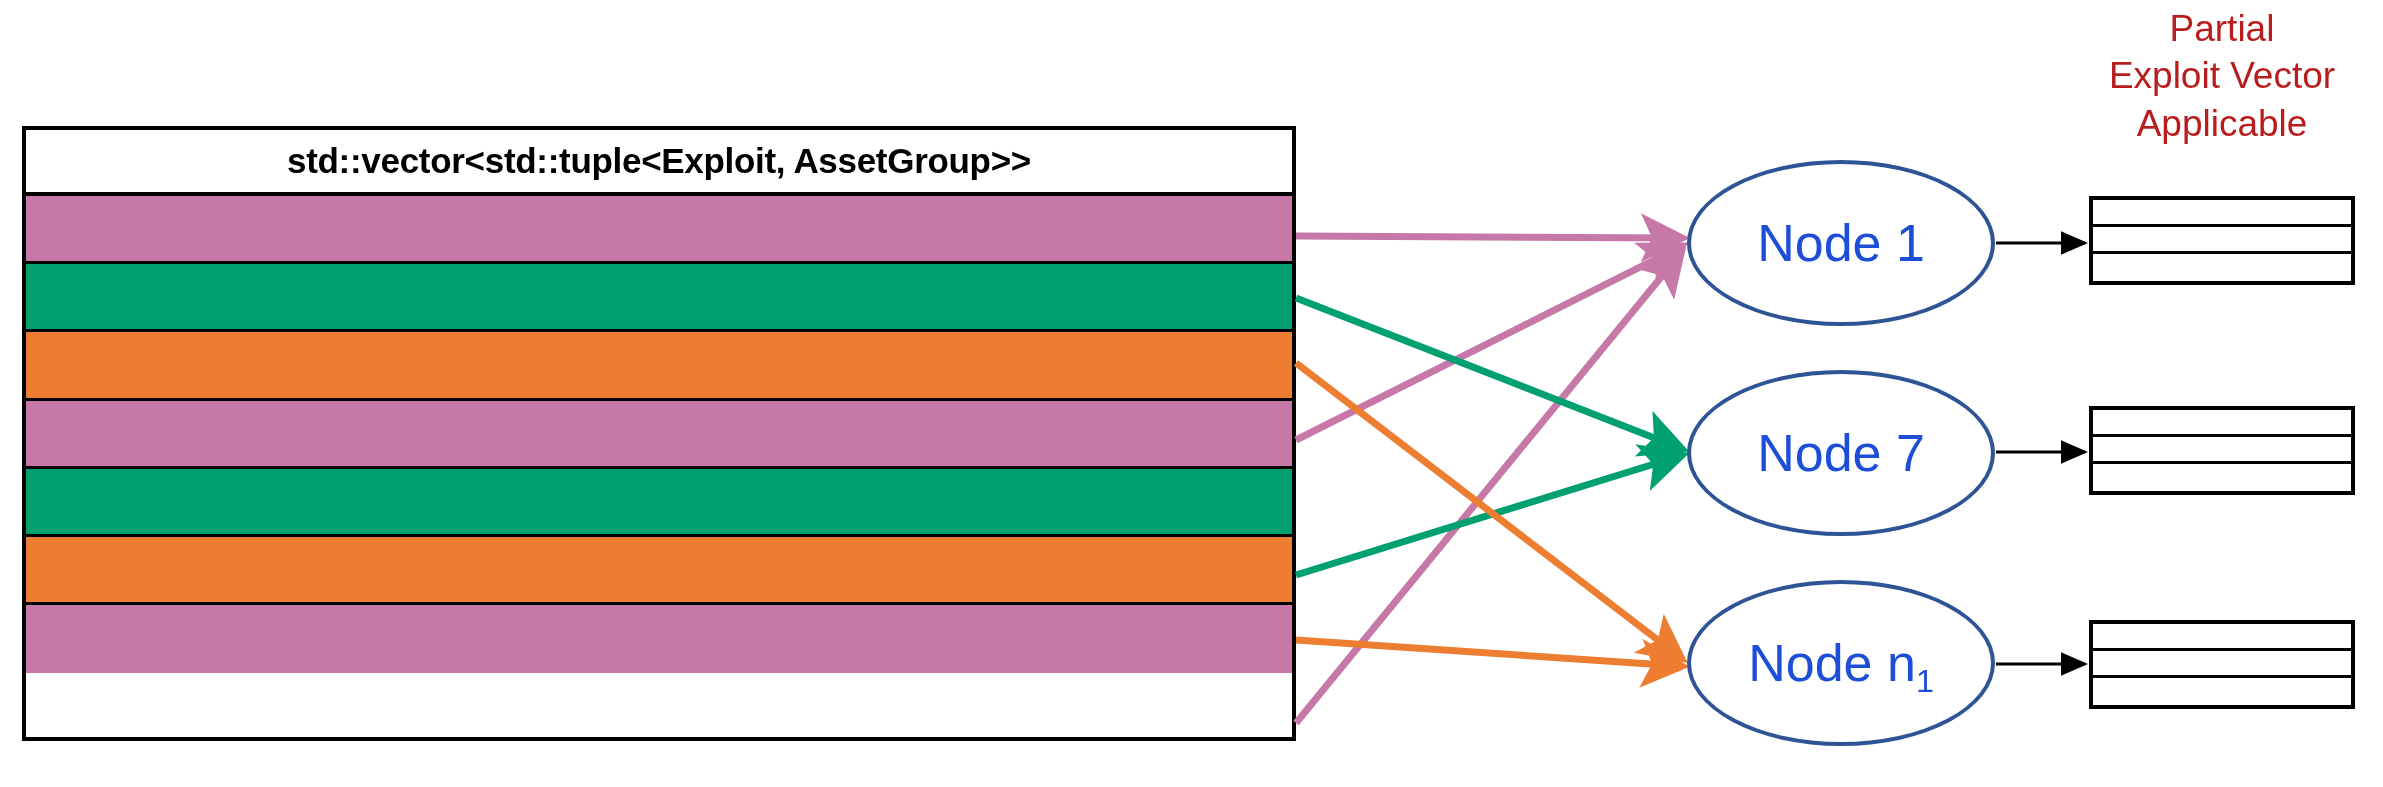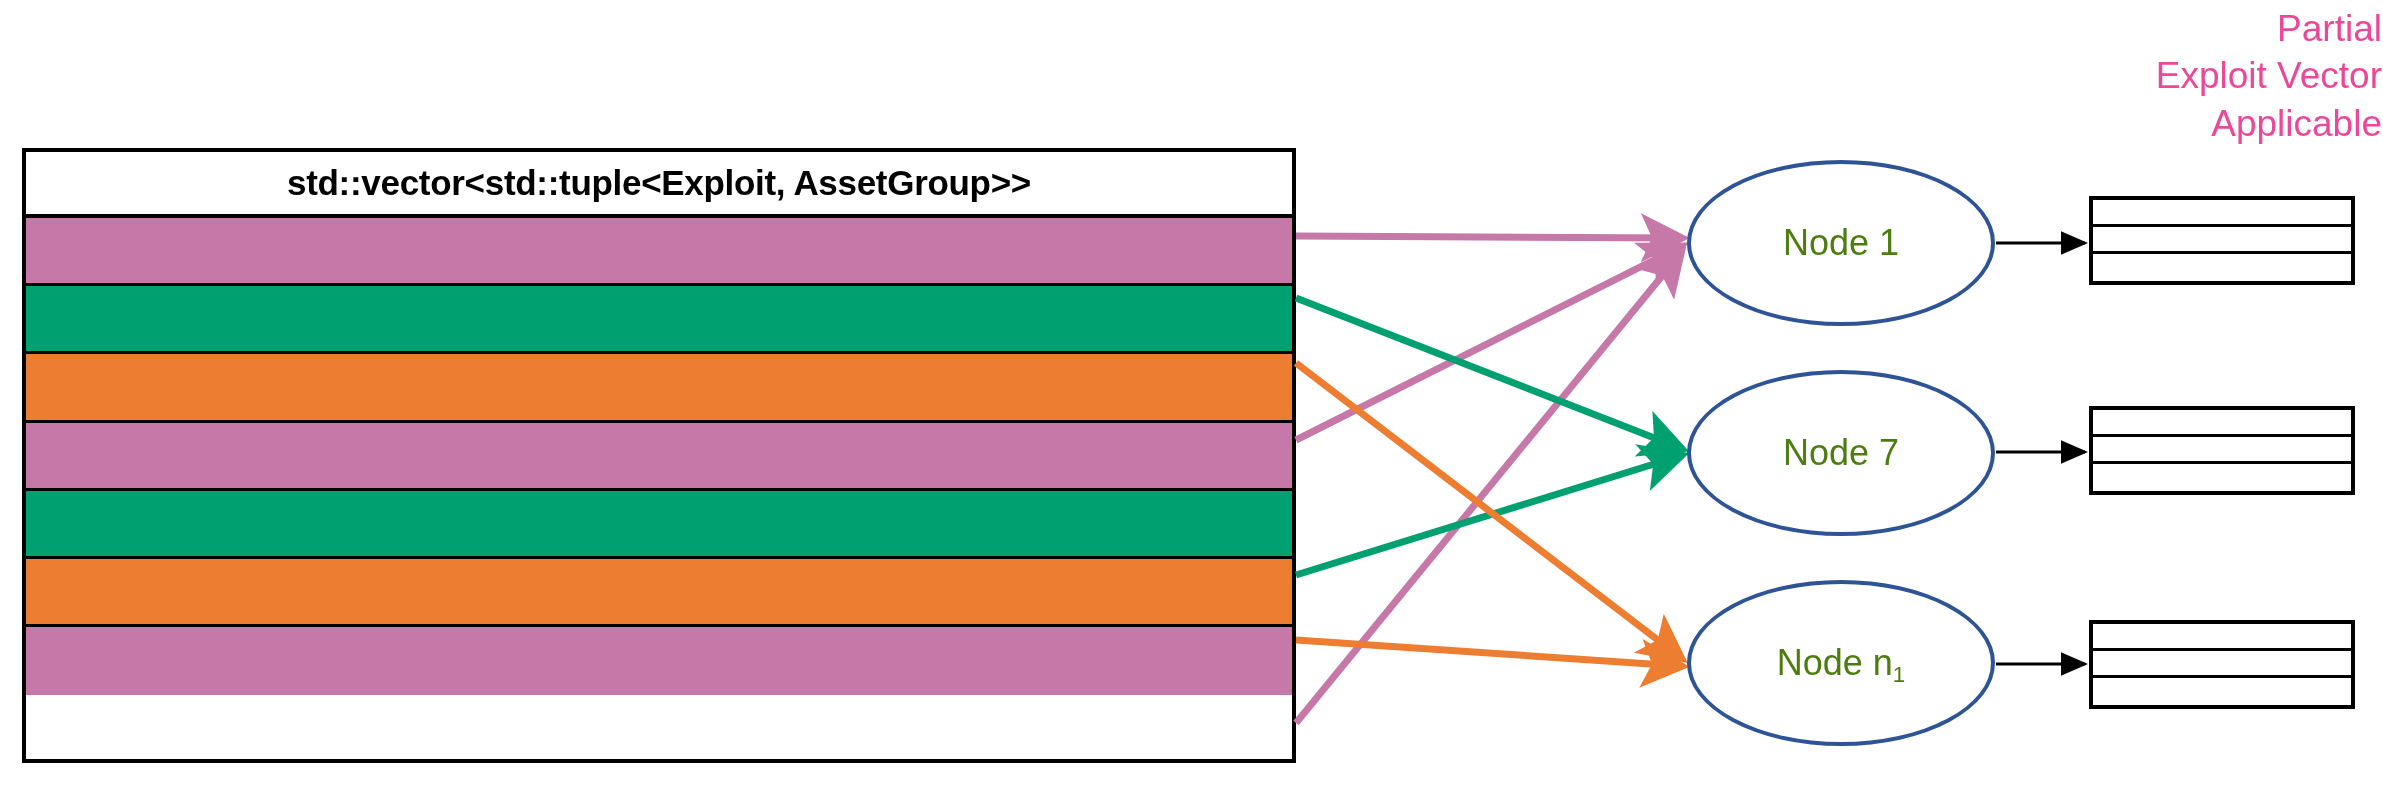--- a/index.html
+++ b/index.html
@@ -16,21 +16,21 @@
     width: 2383px;
     height: 787px;
     background: #ffffff;
     overflow: hidden;
   }
 
   
   #vector-table {
     position: absolute;
     left: 22px;
-    top: 148px;
+    top: 126px;
     width: 1274px;
     height: 615px;
     border: 4px solid #000000;
     box-sizing: border-box;
   }
   .tbl-header {
     height: 66px;
     background: #ffffff;
     border-bottom: 4px solid #000000;
     box-sizing: border-box;
@@ -61,22 +61,22 @@
     height: 166px;
     border: 4px solid #2E5496;
     border-radius: 50%;
     background: #ffffff;
     box-sizing: border-box;
     display: flex;
     align-items: center;
     justify-content: center;
   }
   .node-label {
-    font-size: 36px;
-    color: #4d7c0f;
+    font-size: 52px;
+    color: #1d4ed8;
     white-space: nowrap;
   }
   .node-label sub {
     font-size: 0.62em;
     vertical-align: baseline;
     position: relative;
     top: 0.33em;
   }
   #node-1 { left: 1687px; top: 160px; }
   #node-2 { left: 1687px; top: 370px; }
@@ -101,24 +101,24 @@
   #pae-vector-1 { top: 196px; }
   #pae-vector-2 { top: 406px; }
   #pae-vector-3 { top: 620px; }
 
   
   #pae-caption {
     position: absolute;
     left: 2062px;
     top: 5px;
     width: 320px;
-    text-align: right;
+    text-align: center;
     font-size: 37px;
     line-height: 1.28;
-    color: #ec4899;
+    color: #b91c1c;
   }
   #pae-caption div { white-space: nowrap; }
 
   
   #edges {
     position: absolute;
     left: 0;
     top: 0;
     width: 2383px;
     height: 787px;

